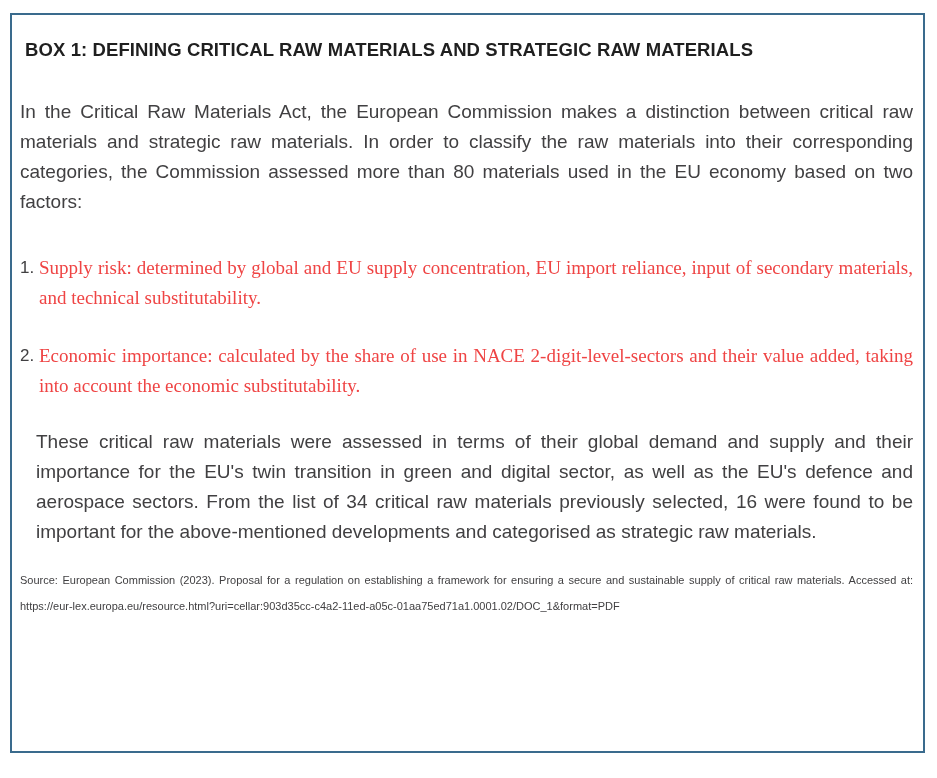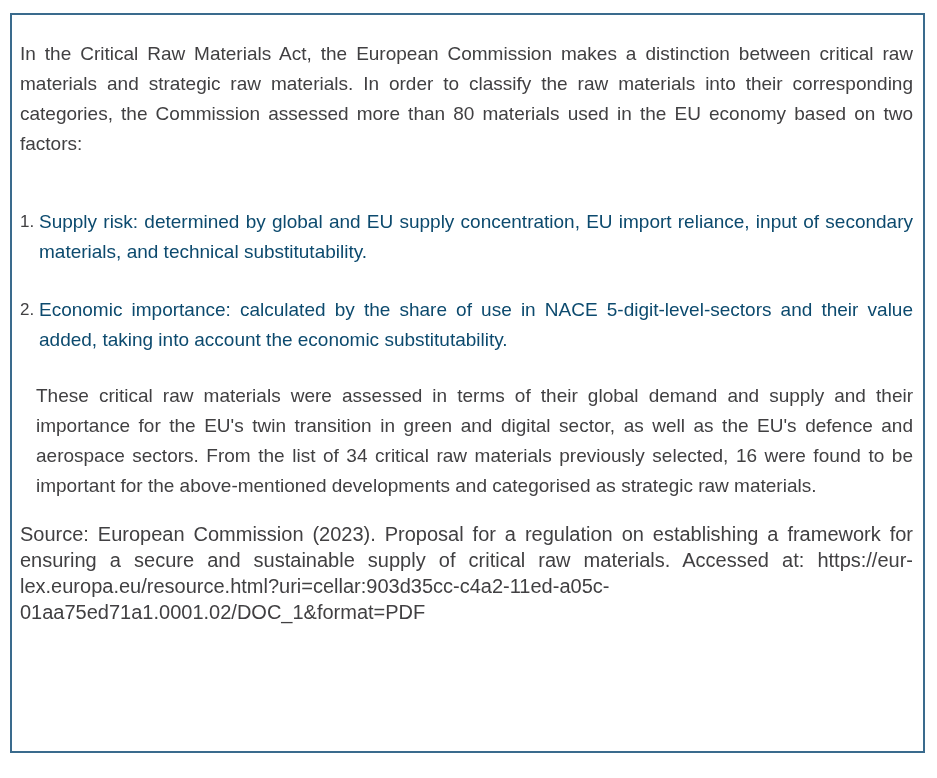--- a/index.html
+++ b/index.html
@@ -33,68 +33,70 @@
     letter-spacing: 0.1px;
     margin: 0 0 36px 5px;
     font-family: "Liberation Sans", sans-serif;
   }
   .body-text {
     font-size: 19px;
     line-height: 30px;
     color: #414042;
     text-align: justify;
   }
-  .para-intro      { margin-bottom: 48px; }
+  .para-intro      { margin-bottom: 36px; }
   .numbered-list   { margin: 0 0 0 0; }
   .list-item {
     display: flex;
     align-items: flex-start;
   }
   .list-item-1 { margin-bottom: 28px; }
   .list-item-2 { margin-bottom: 26px; }
   .list-num {
     flex: 0 0 19px;
     font-size: 17px;
     line-height: 30px;
     color: #414042;
   }
   .list-text {
     flex: 1;
     font-size: 19px;
     line-height: 30px;
-    color: #0c4a6e;
+    color: #ef4444;
     text-align: justify;
+    font-family: Liberation Serif, serif;
   }
   .para-thresholds { margin-bottom: 32px; }
   .para-assessment { margin-bottom: 20px; margin-left: 16px; }
   .source-text {
-    font-size: 20px;
+    font-size: 11px;
     line-height: 26px;
     color: #414042;
     text-align: justify;
     word-break: break-word;
   }
 </style>
 </head>
 <body>
 
 <div class="page">
   <section class="callout-box">
 
+    <h2 class="box-title">BOX 1: DEFINING CRITICAL RAW MATERIALS AND STRATEGIC RAW MATERIALS</h2>
 
     <p class="body-text para-intro">In the Critical Raw Materials Act, the European Commission makes a distinction between critical raw materials and strategic raw materials. In order to classify the raw materials into their corresponding categories, the Commission assessed more than 80 materials used in the EU economy based on two factors:</p>
 
     <div class="numbered-list">
       <div class="list-item list-item-1">
         <span class="list-num">1.</span>
         <span class="list-text">Supply risk: determined by global and EU supply concentration, EU import reliance, input of secondary materials, and technical substitutability.</span>
       </div>
       <div class="list-item list-item-2">
         <span class="list-num">2.</span>
-        <span class="list-text">Economic importance: calculated by the share of use in NACE 5-digit-level-sectors and their value added, taking into account the economic substitutability.</span>
+        <span class="list-text">Economic importance: calculated by the share of use in NACE 2-digit-level-sectors and their value added, taking into account the economic substitutability.</span>
       </div>
     </div>
 
 
     <p class="body-text para-assessment">These critical raw materials were assessed in terms of their global demand and supply and their importance for the EU's twin transition in green and digital sector, as well as the EU's defence and aerospace sectors. From the list of 34 critical raw materials previously selected, 16 were found to be important for the above-mentioned developments and categorised as strategic raw materials.</p>
 
     <p class="source-text">Source: European Commission (2023). Proposal for a regulation on establishing a framework for ensuring a secure and sustainable supply of critical raw materials. Accessed at: https://eur-lex.europa.eu/resource.html?uri=cellar:903d35cc-c4a2-11ed-a05c-01aa75ed71a1.0001.02/DOC_1&amp;format=PDF</p>
 
   </section>
 </div>

